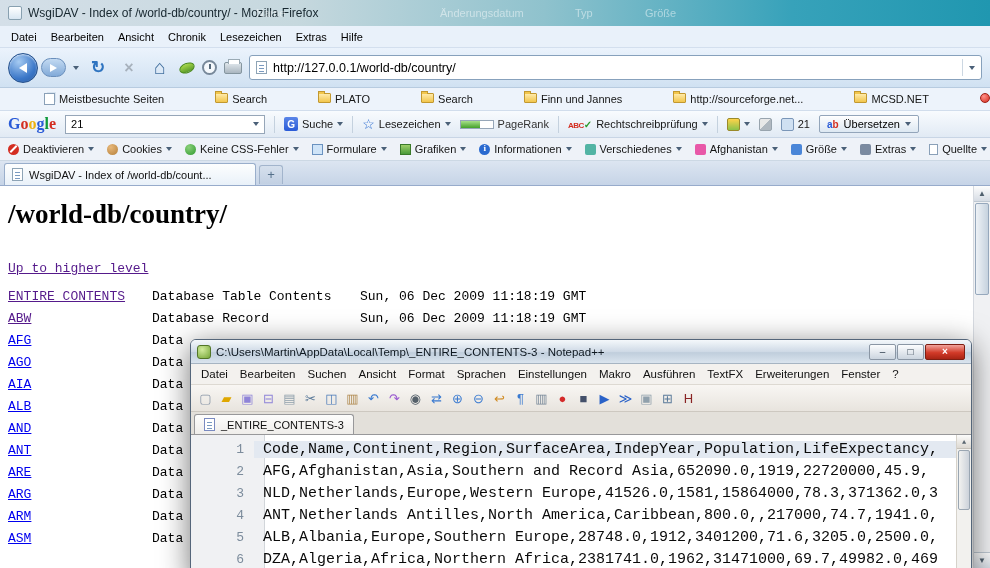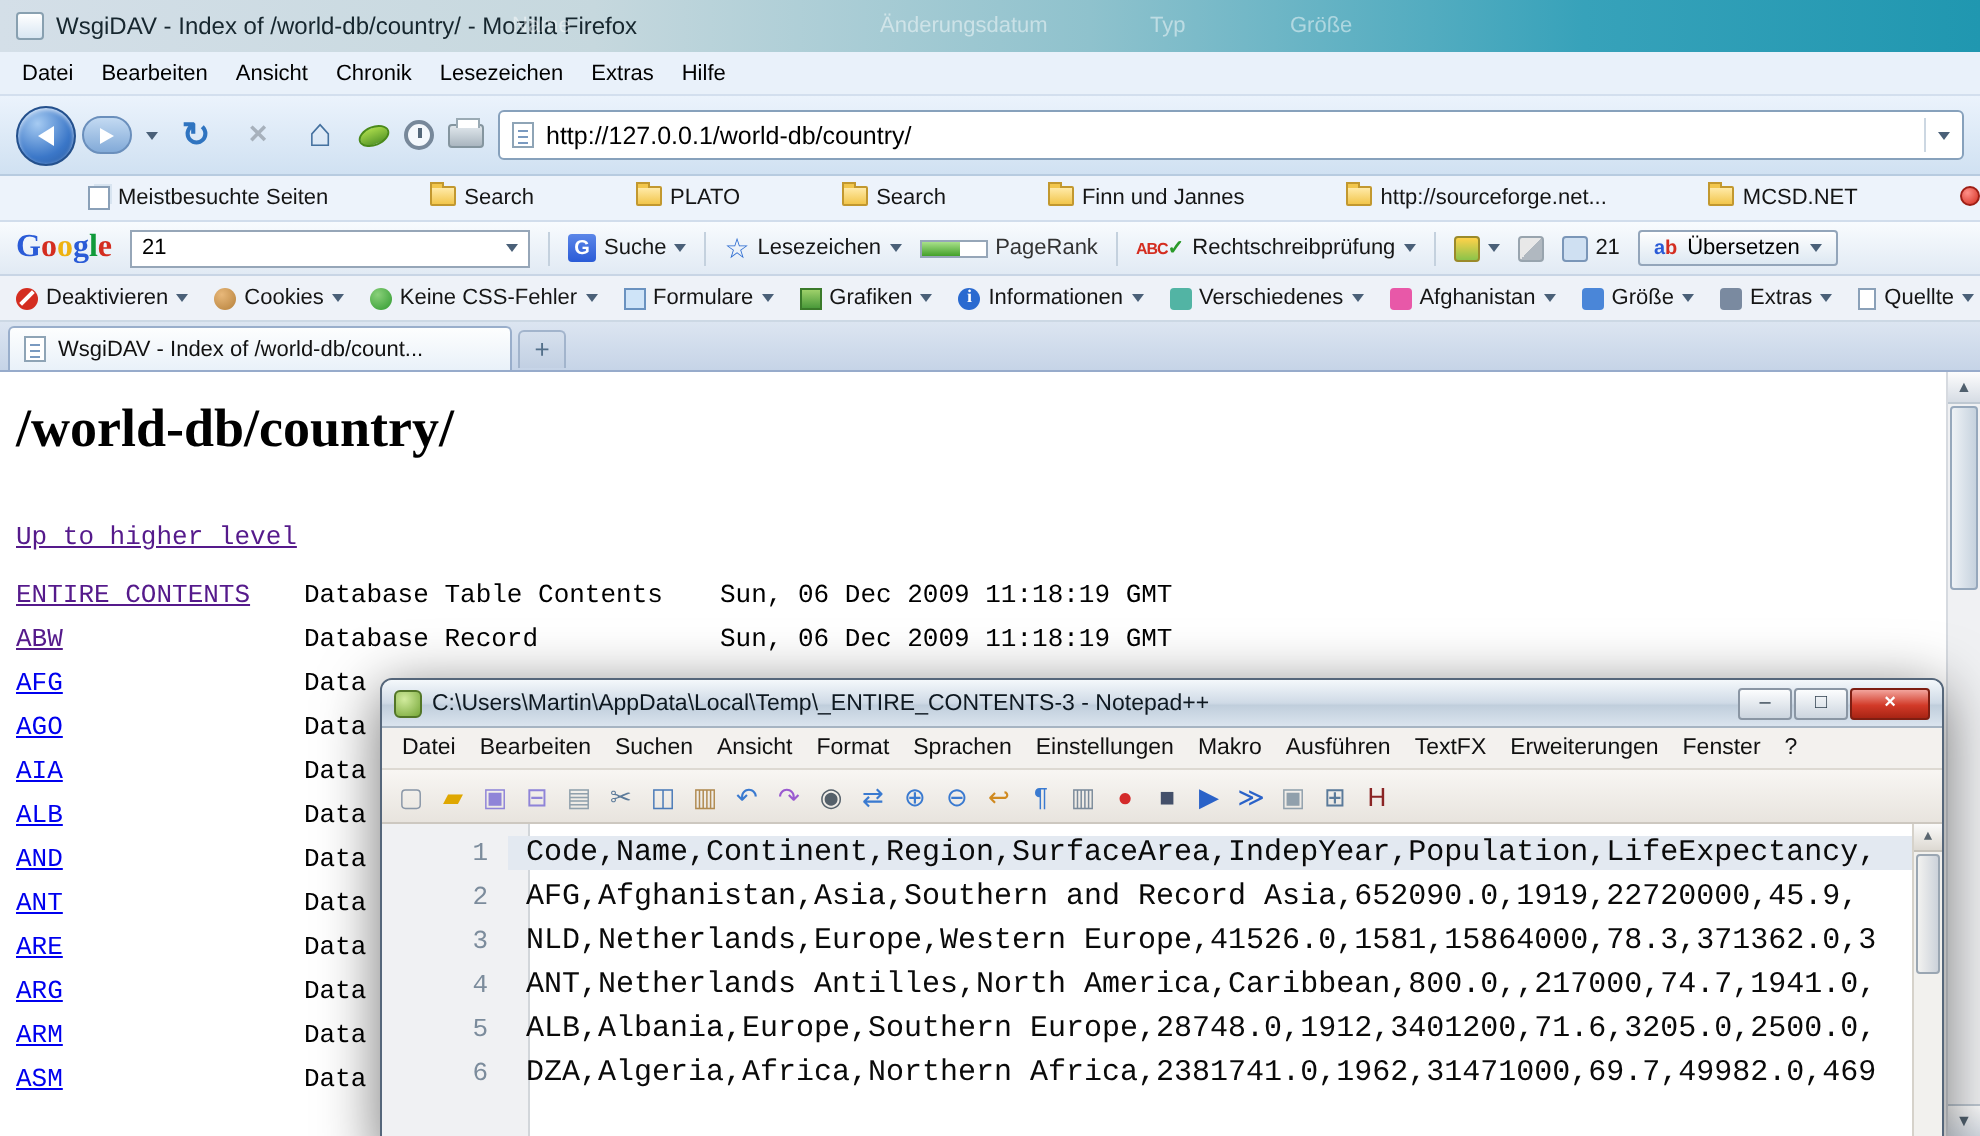--- a/index.html
+++ b/index.html
@@ -497,20 +497,26 @@
         <span class="npp-tool" style="color: rgb(122, 138, 154);">▥</span>
         <span class="npp-tool" style="color: rgb(212, 42, 42);">●</span>
         <span class="npp-tool" style="color: rgb(68, 80, 106);">■</span>
         <span class="npp-tool" style="color: rgb(42, 98, 200);">▶</span>
         <span class="npp-tool" style="color: rgb(42, 98, 200);">≫</span>
         <span class="npp-tool" style="color: rgb(144, 160, 172);">▣</span>
         <span class="npp-tool" style="color: rgb(90, 122, 154);">⊞</span>
         <span class="npp-tool" style="color: rgb(138, 36, 36);">H</span>
       </div>
 
+    <div class="npp-tabbar">
+      <div class="npp-tab">
+        <i class="i-doc"></i>
+        <span>_ENTIRE_CONTENTS-3</span>
+      </div>
+    </div>
 
     <div class="npp-editor">
       <div class="ed-lines">
 
           <div class="ed-line current">
             <span class="ln">1</span>
             <span class="tx">Code,Name,Continent,Region,SurfaceArea,IndepYear,Population,LifeExpectancy,</span>
           </div>
 
           <div class="ed-line">

